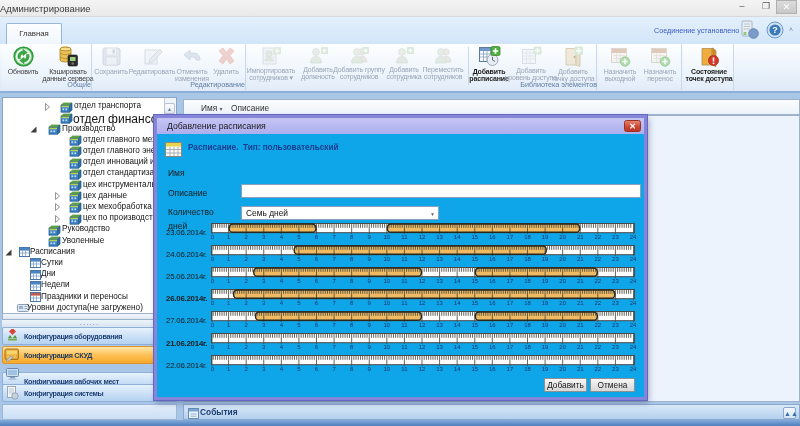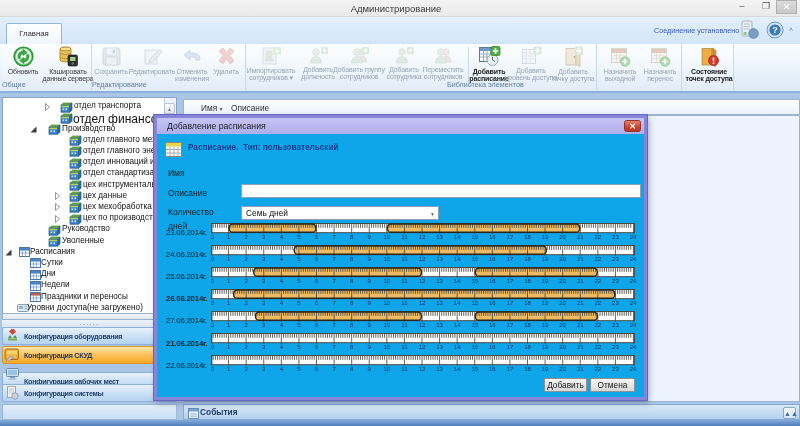--- a/index.html
+++ b/index.html
@@ -1,26 +1,26 @@
 <!DOCTYPE html>
 <html><head><meta charset="utf-8">
 <style>
 *{margin:0;padding:0;box-sizing:border-box}
 html,body{width:800px;height:426px;overflow:hidden}
 body{font-family:"Liberation Sans",sans-serif;position:relative;background:#a9c6e7}
 .abs{position:absolute}
 .titlebar{left:0;top:0;width:800px;height:17px;background:linear-gradient(#f4f4f4,#e9e9e9);border-bottom:1px solid #d8d8d8}
-.title-text{left:0;right:8px;top:3px;text-align:center;font-size:9.5px;color:#3c3c3c}
+.title-text{left:0;right:8px;top:3px;text-align:left;font-size:9.5px;color:#3c3c3c}
 .winbtn{top:0;height:14px;color:#555;font-size:9px;text-align:center;line-height:13px}
 .tabrow{left:0;top:17px;width:800px;height:27px;background:linear-gradient(#e3f0fd,#d2e5f8)}
 .tab{left:6px;top:23px;width:56px;height:21px;background:linear-gradient(#fdfeff,#f0f6fd);border:1px solid #96b6d8;border-bottom:none;border-radius:2px 2px 0 0;font-size:7.8px;color:#333;text-align:center;line-height:19px}
 .conn{top:26px;left:654px;font-size:7.2px;color:#3a5dc8}
 .ribbon{left:0;top:44px;width:800px;height:49px;background:linear-gradient(#fbfdff,#e9f2fb 60%,#dfeaf7);border-bottom:2px solid #8cb0d8}
 .rgroup{top:44px;height:46px;border-right:1px solid #c9d8ea;background:linear-gradient(rgba(255,255,255,0.5),rgba(233,242,251,0.2))}
-.rlabel{bottom:1px;left:0;right:0;text-align:left;font-size:7.2px;color:#5e7da5}
+.rlabel{bottom:1px;left:0;right:0;text-align:right;font-size:7.2px;color:#5e7da5}
 .rbtn{top:2px;text-align:center;font-size:7px;color:#3c3c3c;line-height:7.4px;letter-spacing:-0.15px}
 .rbtn.dis{color:#9aa6b6}.rbtn.dis svg{opacity:0.5}
 .rbtn .ic{display:block;margin:0 auto 1px}
 .rbtn.en{color:#1c1c1c;font-weight:bold}
 
 .leftpanel{left:2px;top:97px;width:175px;height:216px;background:#fff;border:1px solid #8aa4c4;border-bottom:none}
 .vscroll{left:164px;top:98px;width:12px;height:17px;background:#f0f3f7;border-left:1px solid #c5cedb}
 .hsplit{left:2px;top:313px;width:175px;height:7px;background:linear-gradient(#f4f7fa,#dfe7f0);border:1px solid #9db3cc}
 .grip{left:2px;top:320px;width:175px;height:7px;background:linear-gradient(#eef4fa,#d8e4f2);color:#6e87a6;text-align:center;font-size:8px;line-height:5px;letter-spacing:1px}
 .navbtn{left:2px;width:175px;height:17.5px;border:1px solid #8fb0d8;border-radius:2px;background:linear-gradient(#e7f2fd,#cfe3f7 45%,#b4d2f0);font-size:7.2px;font-weight:bold;color:#1e3f73;line-height:17px;padding-left:21px;letter-spacing:-0.3px;white-space:nowrap}

